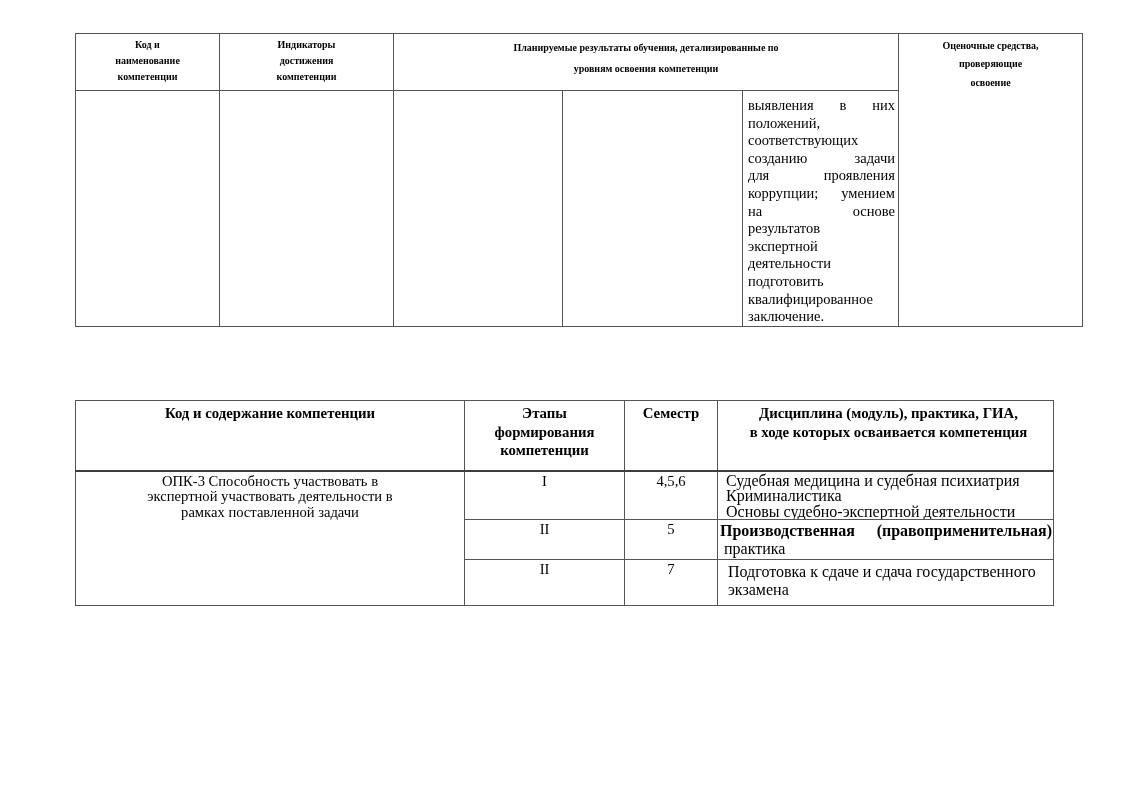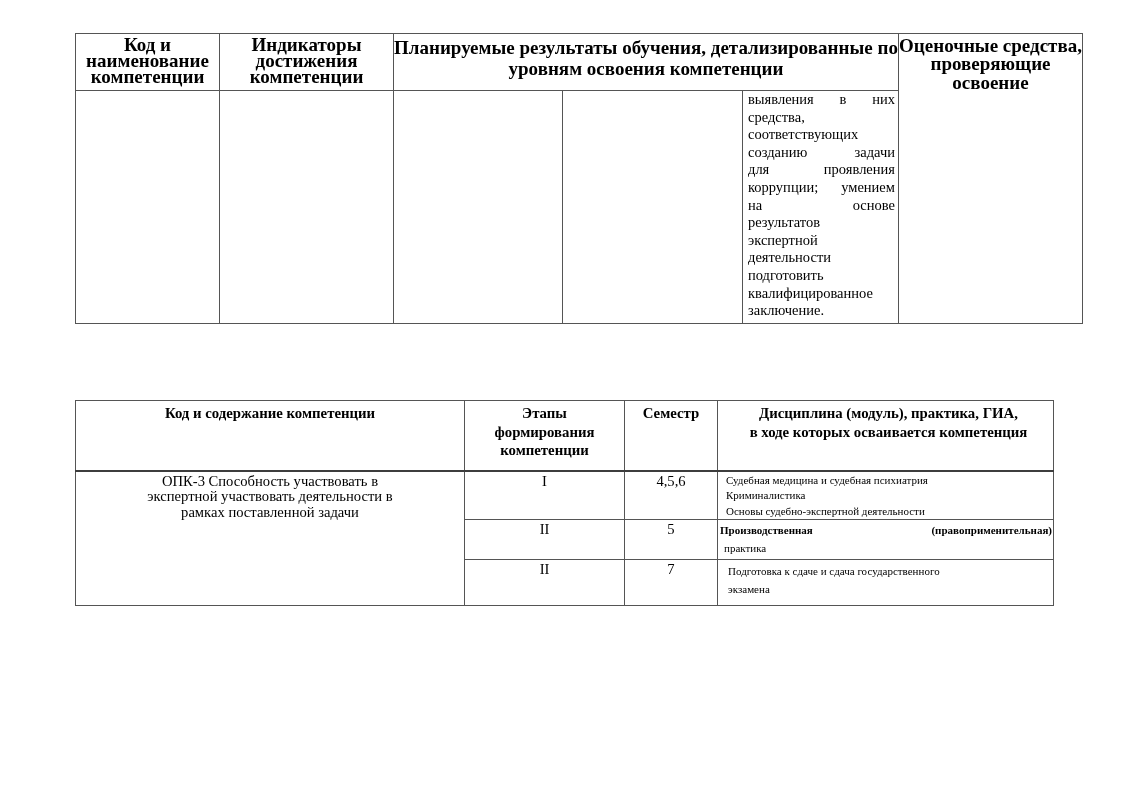--- a/index.html
+++ b/index.html
@@ -12,25 +12,25 @@
     font-family: "Liberation Serif", "DejaVu Serif", serif;
     overflow: hidden;
   }
   table { border-collapse: collapse; table-layout: fixed; position: absolute; }
   td { border: 1.5px solid #555555; vertical-align: top; padding: 0; overflow: hidden; }
 
   
   .t1 { left: 75px; top: 33px; width: 1007px; }
   .t1 .hrow { height: 57px; }
   .t1 .brow { height: 233px; }
-  .t1 .hcell { font-weight: bold; font-size: 19px; text-align: center; padding-top: 3px; }
+  .t1 .hcell { font-weight: bold; font-size: 10px; text-align: center; padding-top: 3px; }
   .t1 .lh-tight div { line-height: 16px; }
   .t1 .lh-mid div   { line-height: 21px; }
   .t1 .lh-col4 div  { line-height: 18.3px; font-family: Liberation Serif, serif; }
-  .t1 .result-cell { padding: 0 3px 0 5px; font-size: 14.5px; }
+  .t1 .result-cell { padding: 6px 3px 0 5px; font-size: 14.5px; }
   .t1 .result-cell div { line-height: 17.6px; text-align: left; }
   .t1 .result-cell div.jline { text-align: justify; text-align-last: justify; }
 
   
   .section-heading {
     position: absolute;
     left: 75px; top: 356px; width: 1007px;
     text-align: center;
     font-weight: bold;
     font-size: 15px;
@@ -43,21 +43,21 @@
   .t2 .hrow td { border-bottom: 2px solid #3d3d3d; }
   .t2 .r1 { height: 48px; }
   .t2 .r2 { height: 40px; }
   .t2 .r3 { height: 46px; }
   .t2 .hcell { font-weight: bold; font-size: 14.8px; text-align: center; padding-top: 3px; }
   .t2 .hcell div { line-height: 18.6px; text-align: center; }
   .t2 .hcell-left { text-align: left; padding-left: 10px; padding-right: 4px; }
   .t2 .comp-cell { font-weight: normal; font-size: 14.6px; text-align: center; padding-top: 2px; }
   .t2 .comp-cell div { line-height: 15.8px; }
   .t2 .num-cell { font-size: 14.6px; text-align: center; padding-top: 1px; line-height: 16px; }
-  .t2 .disc-cell { font-size: 11px; }
+  .t2 .disc-cell { font-size: 16px; }
   .t2 .disc-r1 { padding: 1px 2px 0 8px; }
   .t2 .disc-r1 div { line-height: 15.6px; }
   .t2 .disc-r2 { padding: 2px 1px 0 2px; }
   .t2 .disc-r2 div { line-height: 17.3px; }
   .t2 .disc-r2 div.jline { text-align: justify; text-align-last: justify; font-weight: bold; }
   .t2 .disc-r2 div.wrapline { padding-left: 4px; }
   .t2 .disc-r3 { padding: 3px 4px 0 10px; }
   .t2 .disc-r3 div { line-height: 17.3px; }
 </style>
 </head>
@@ -96,21 +96,21 @@
         <div>освоение</div>
       </td>
     </tr>
     <tr class="brow">
       <td></td>
       <td></td>
       <td></td>
       <td></td>
       <td class="result-cell">
         <div class="jline">выявления в них</div>
-        <div>средства,</div>
+        <div>положений,</div>
         <div>соответствующих</div>
         <div class="jline">созданию задачи</div>
         <div class="jline">для проявления</div>
         <div class="jline">коррупции; умением</div>
         <div class="jline">на основе</div>
         <div>результатов</div>
         <div>экспертной</div>
         <div>деятельности</div>
         <div>подготовить</div>
         <div>квалифицированное</div>

